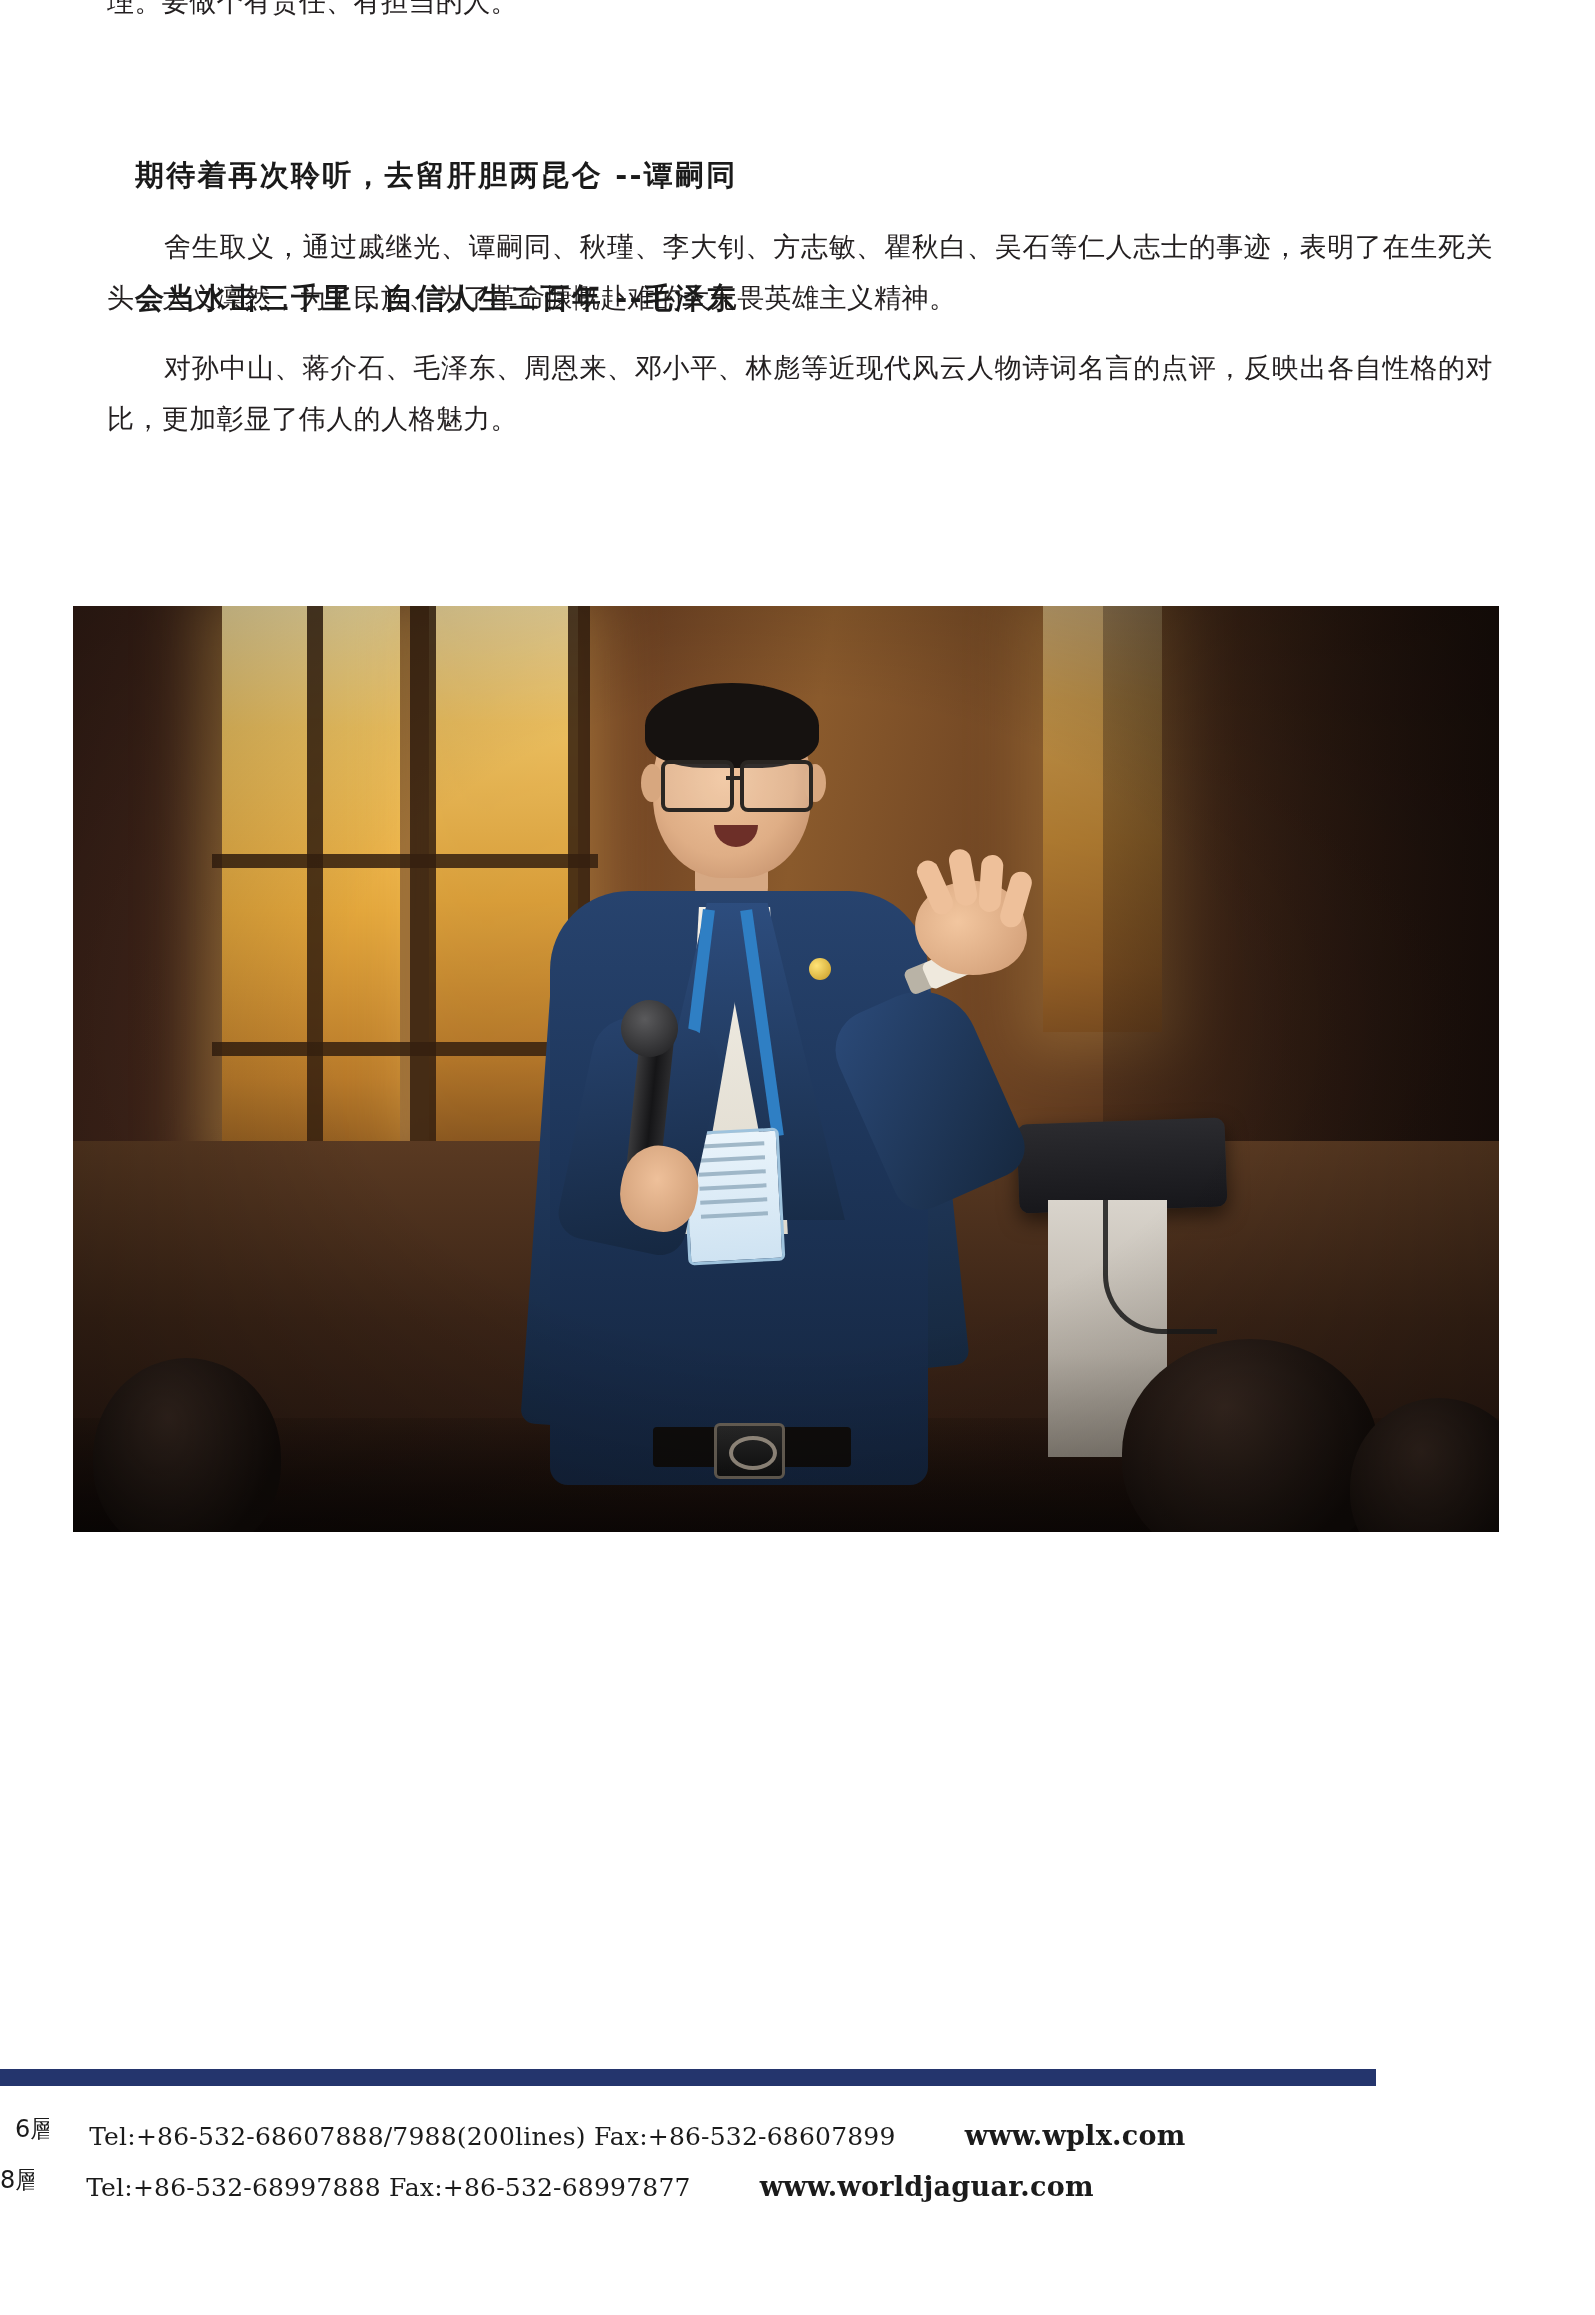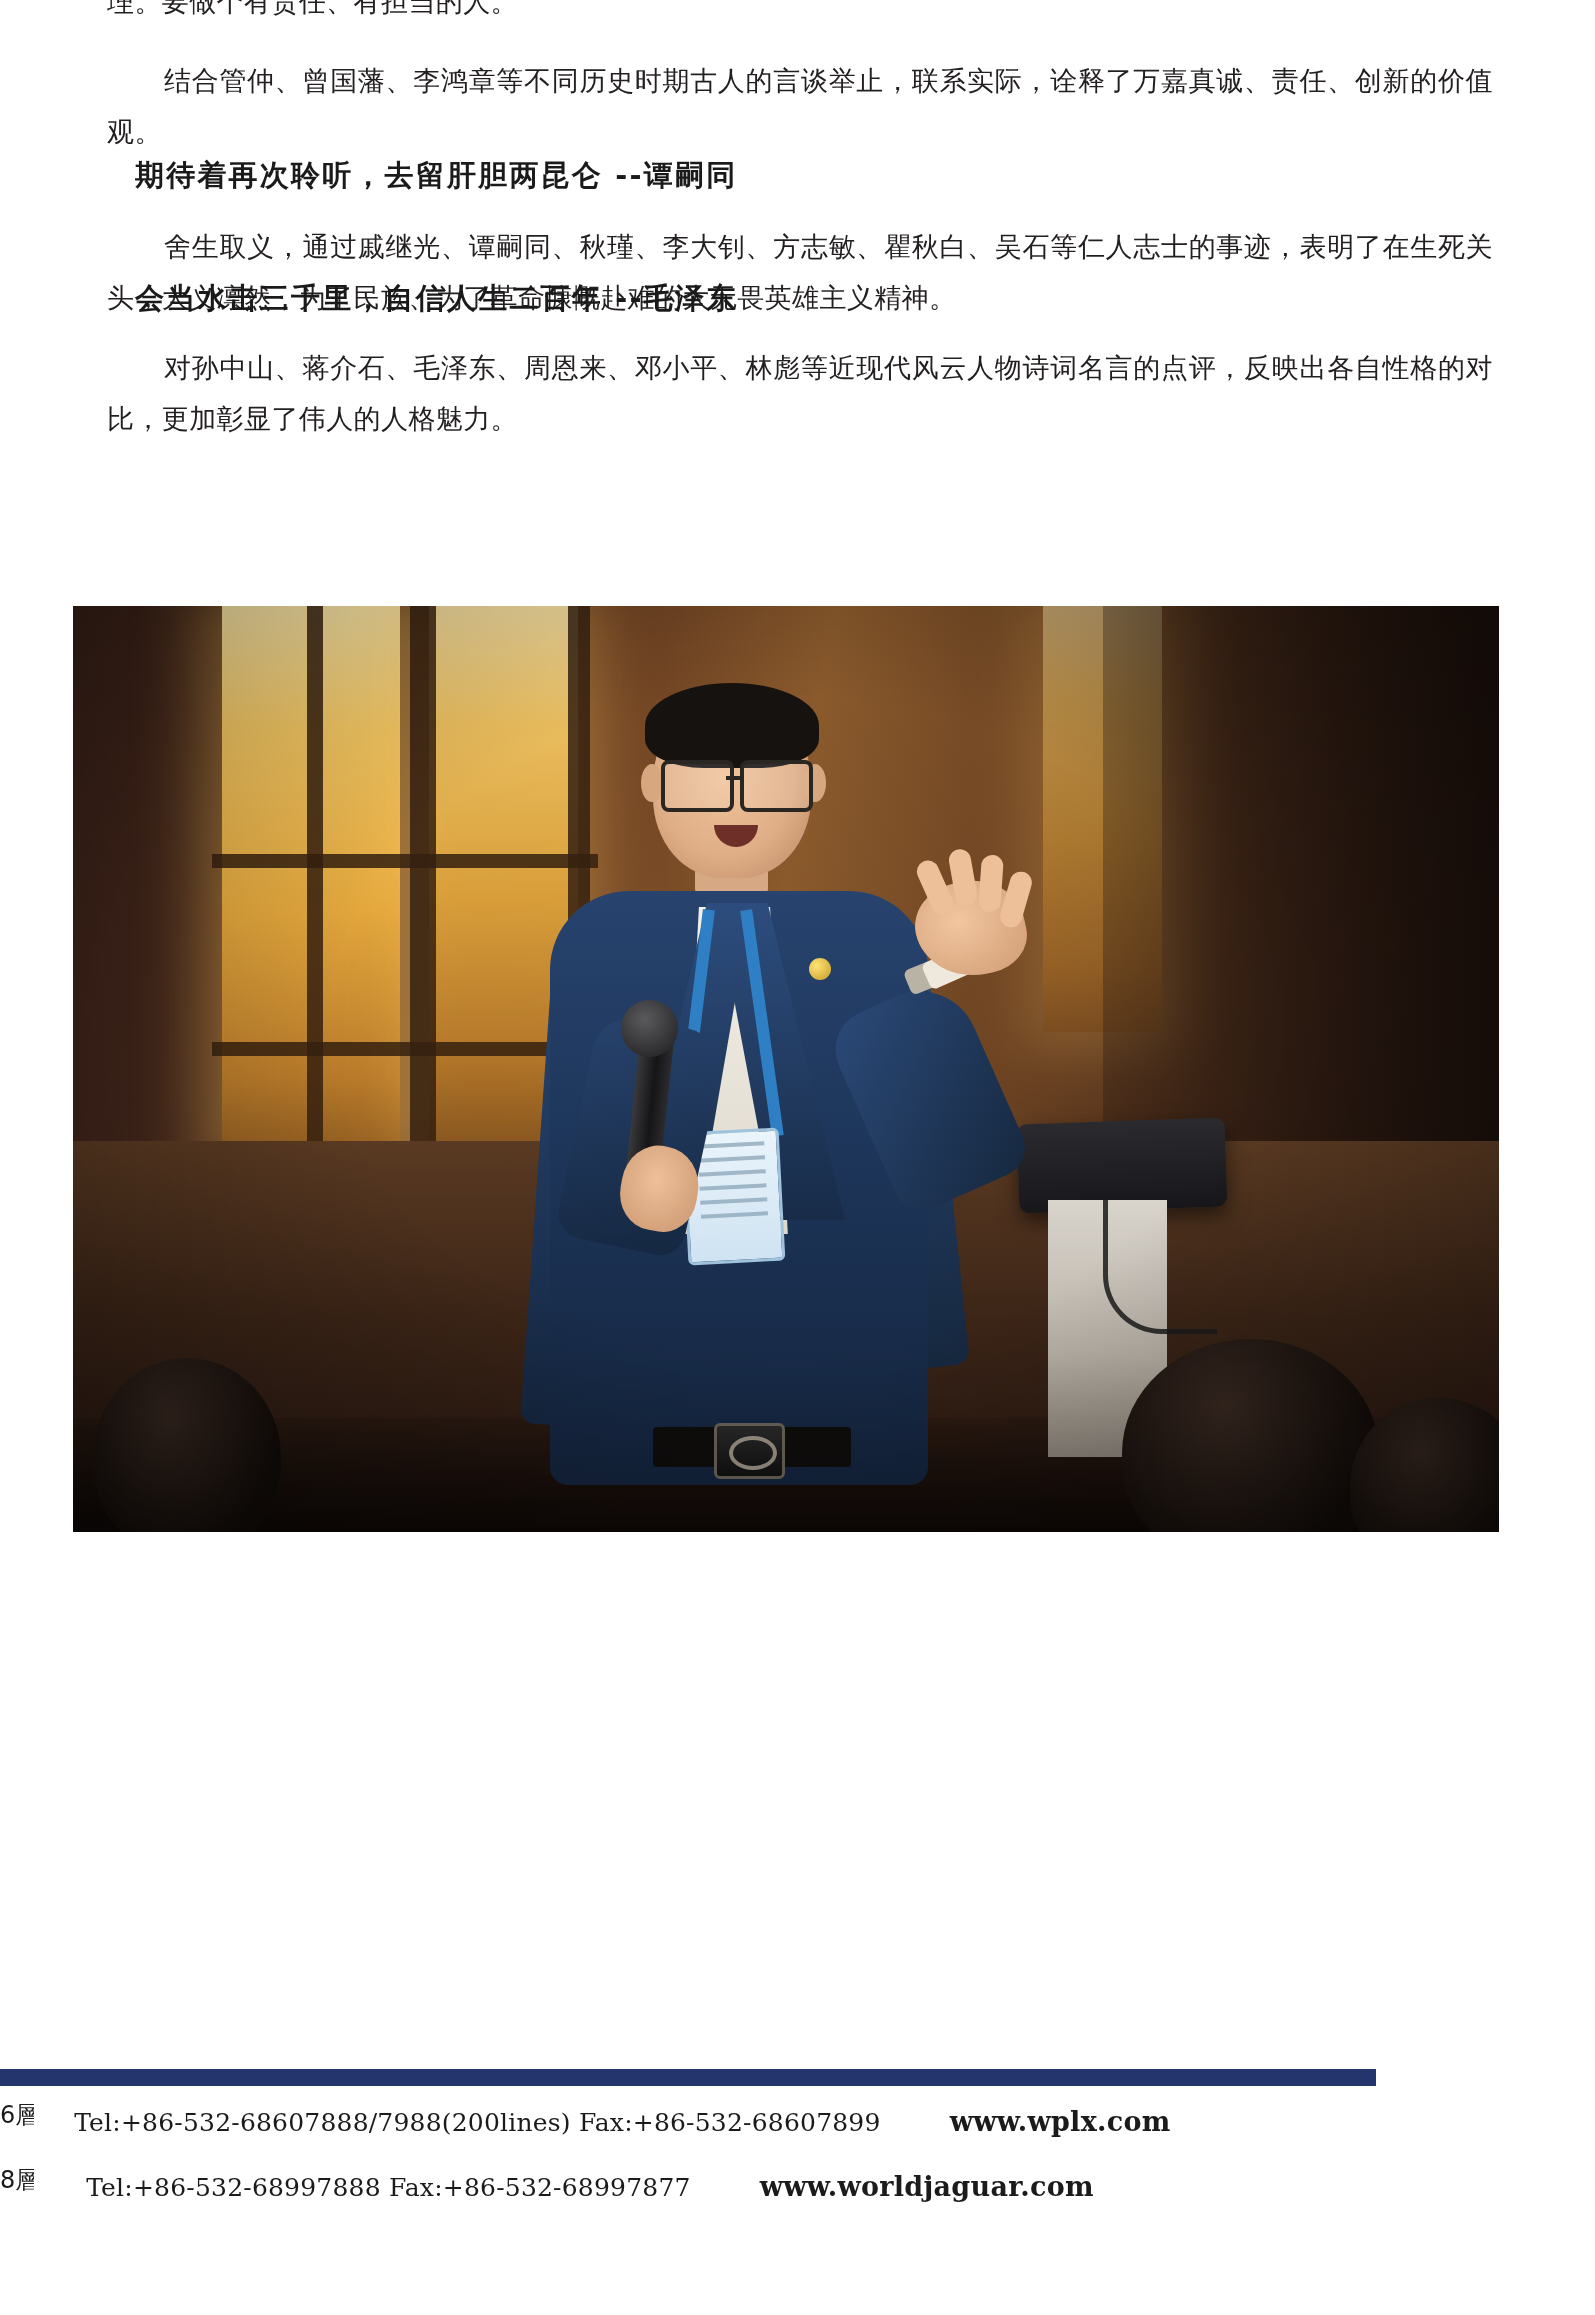--- a/index.html
+++ b/index.html
@@ -351,21 +351,21 @@
     height: 139px;
   }
   .footer-row {
     position: absolute;
     left: 0;
     width: 1386px;
     white-space: nowrap;
     font-family: "DejaVu Serif", "Liberation Serif", serif;
     color: #1b1b1b;
   }
-  .footer-row.r1 { top: 0; }
+  .footer-row.r1 { top: 14px; margin-left: 15px; }
   .footer-row.r2 { top: 65px; }
   .f-floor {
     display: inline-block;
     font-size: 24px;
     font-family: "DejaVu Sans", sans-serif;
     color: #1b1b1b;
     width: 34px;
     overflow: hidden;
   }
   .f-tel {
@@ -388,21 +388,20 @@
 <body>
 
 <div class="page">
   <div class="content">
 
     <div class="text-top">
       <div class="para clipped-top">理。要做个有责任、有担当的人。</div>
     </div>
 
     <div class="block-a">
-      <p class="para indent">结合管仲、曾国藩、李鸿章等不同历史时期古人的言谈举止，联系实际，诠释了万嘉真诚、责任、创新的价值观。</p>
     </div>
 
     <div class="heading-1">
       <div class="heading">期待着再次聆听，去留肝胆两昆仑 --谭嗣同</div>
     </div>
 
     <div class="block-b">
       <p class="para indent">舍生取义，通过戚继光、谭嗣同、秋瑾、李大钊、方志敏、瞿秋白、吴石等仁人志士的事迹，表明了在生死关头，大义凛然，为了民族、为了革命慷慨赴难的大无畏英雄主义精神。</p>
     </div>
 

